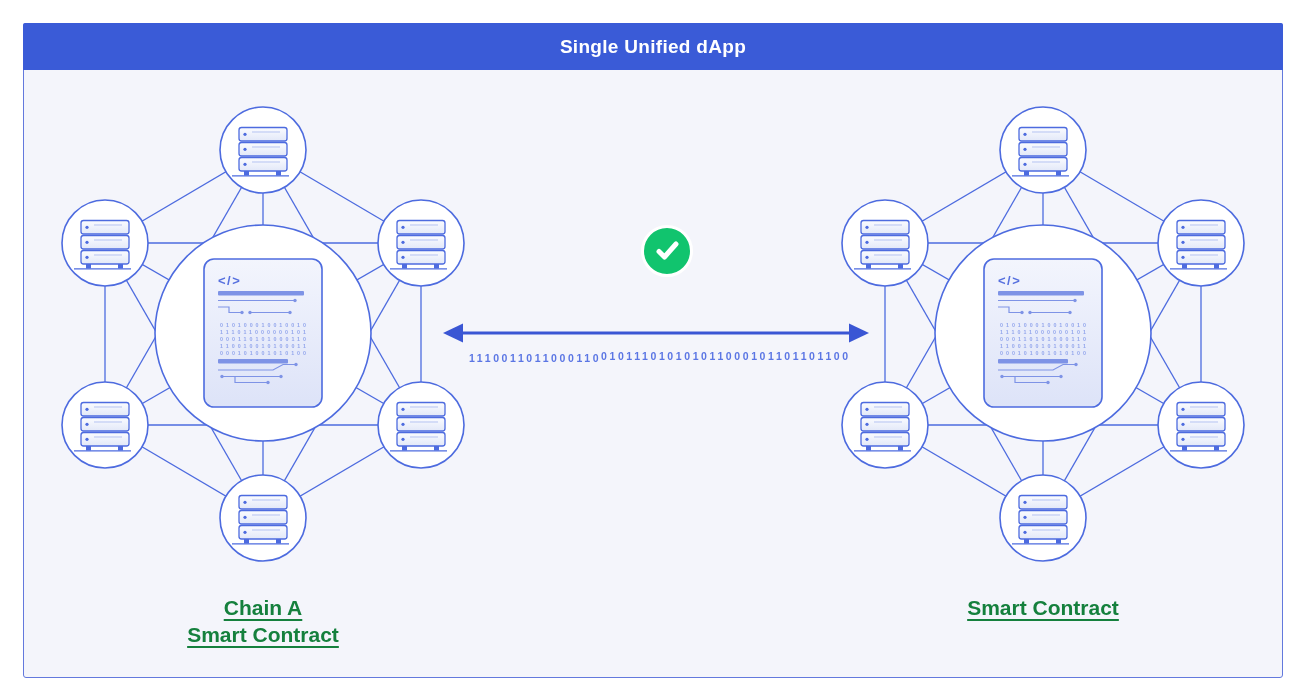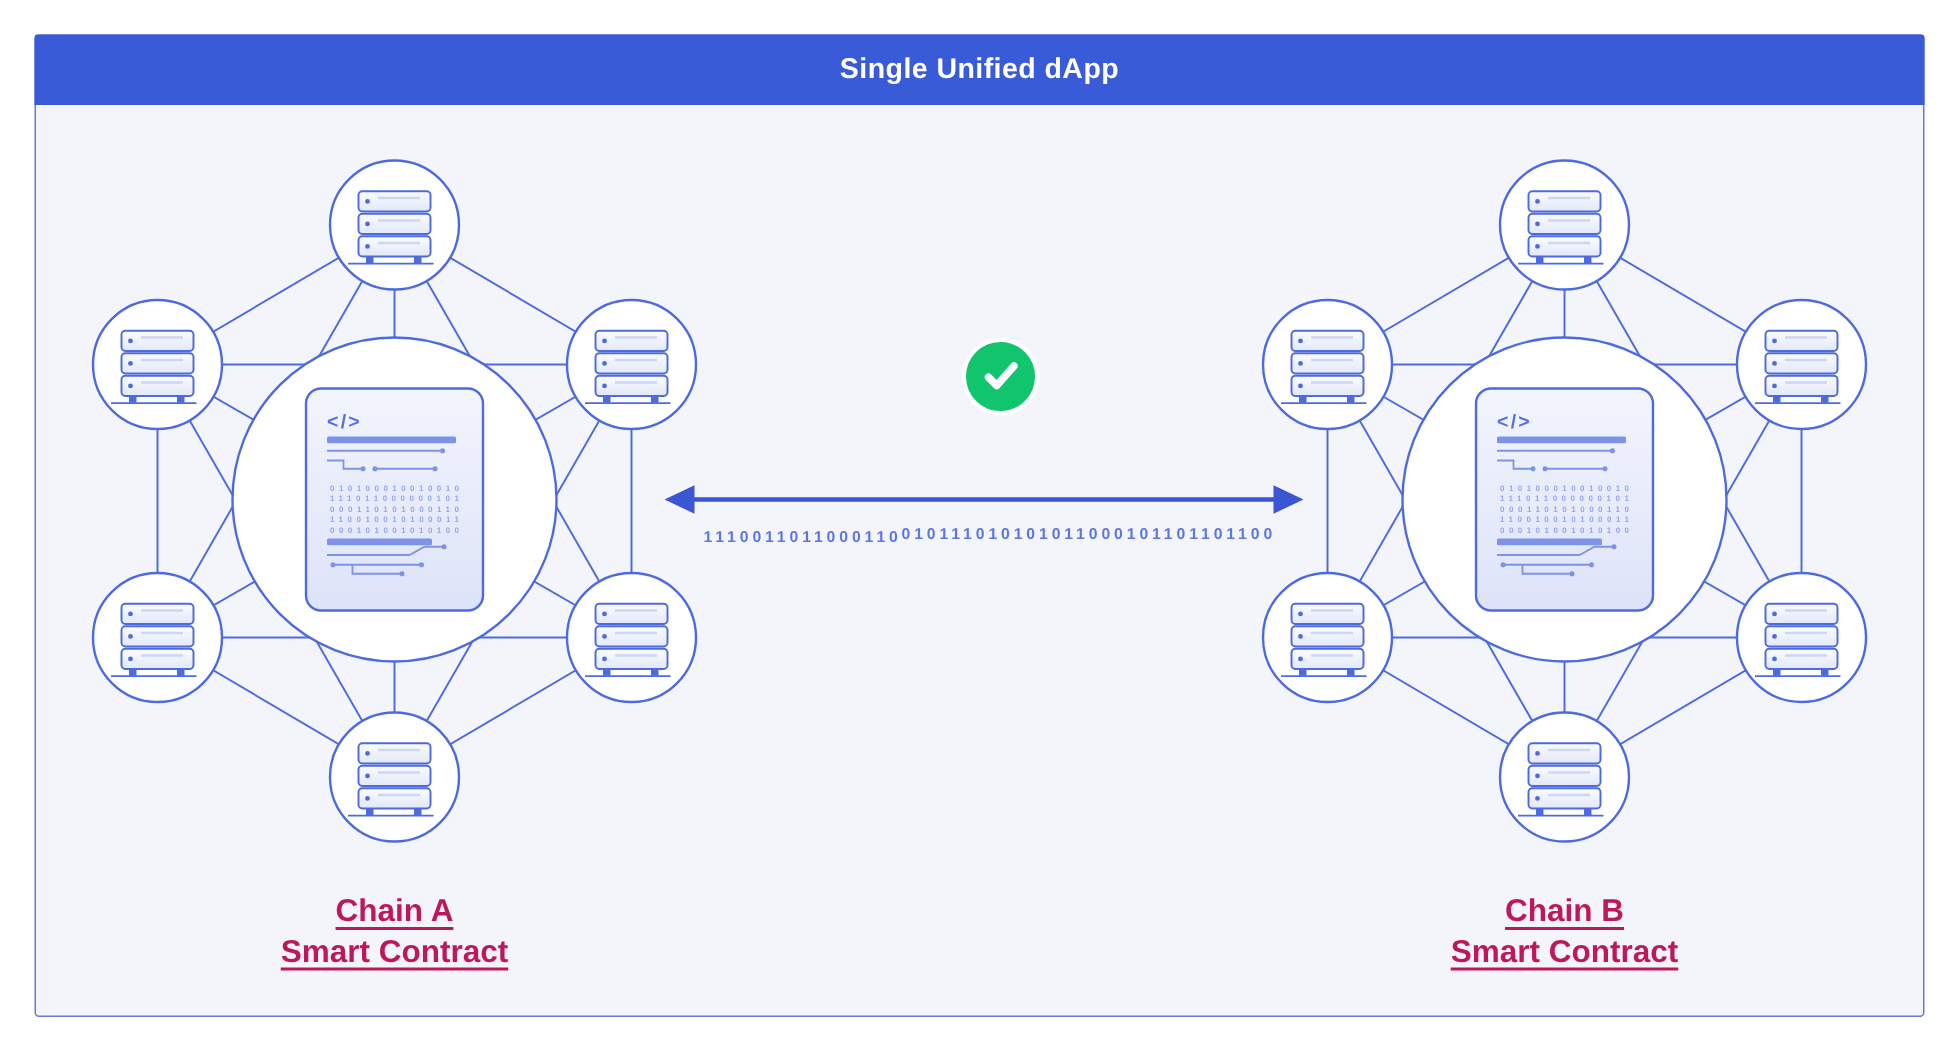--- a/index.html
+++ b/index.html
@@ -30,21 +30,21 @@
   .bin.top{left:601px;top:314px;margin-top:36px;}
   .bin.bottom{left:469px;top:352px;}
   .arrow{position:absolute;left:438px;top:318px;}
   .check{
     position:absolute;left:641px;top:225px;width:46px;height:46px;
     background:#11c46e;border:3px solid #ffffff;border-radius:50%;
     display:flex;align-items:center;justify-content:center;box-sizing:content-box;
   }
   .chain-label{
     position:absolute;top:594px;width:300px;text-align:center;
-    color:#be185d;font-size:21px;font-weight:bold;line-height:27px;
+    color:#15803d;font-size:21px;font-weight:bold;line-height:27px;
   }
   .chain-label div{
     text-decoration:underline;text-decoration-thickness:2px;text-underline-offset:4px;
   }
   .chain-label.left{left:113px;}
   .chain-label.right{left:893px;}
   .defs-holder{position:absolute;width:0;height:0;overflow:hidden;}
   text{font-family:"Liberation Sans",sans-serif;}
   .code-glyph{font-size:13px;font-weight:bold;fill:#5670df;letter-spacing:1.5px;}
   .doc-bin{font-size:5.3px;font-weight:bold;fill:#93a6ec;}
@@ -176,17 +176,16 @@
     <svg width="30" height="30" viewBox="-15 -15 30 30">
       <path d="M -8,0.5 L -2.5,6 L 9,-7" fill="none" stroke="#ffffff" stroke-width="5" stroke-linecap="round" stroke-linejoin="round"></path>
     </svg>
   </div>
 
   <div class="chain-label left">
     <div>Chain A</div>
     <div>Smart Contract</div>
   </div>
   <div class="chain-label right">
-    <div>Chain B</div>
     <div>Smart Contract</div>
   </div>
 
 </div>
 
 </body></html>

